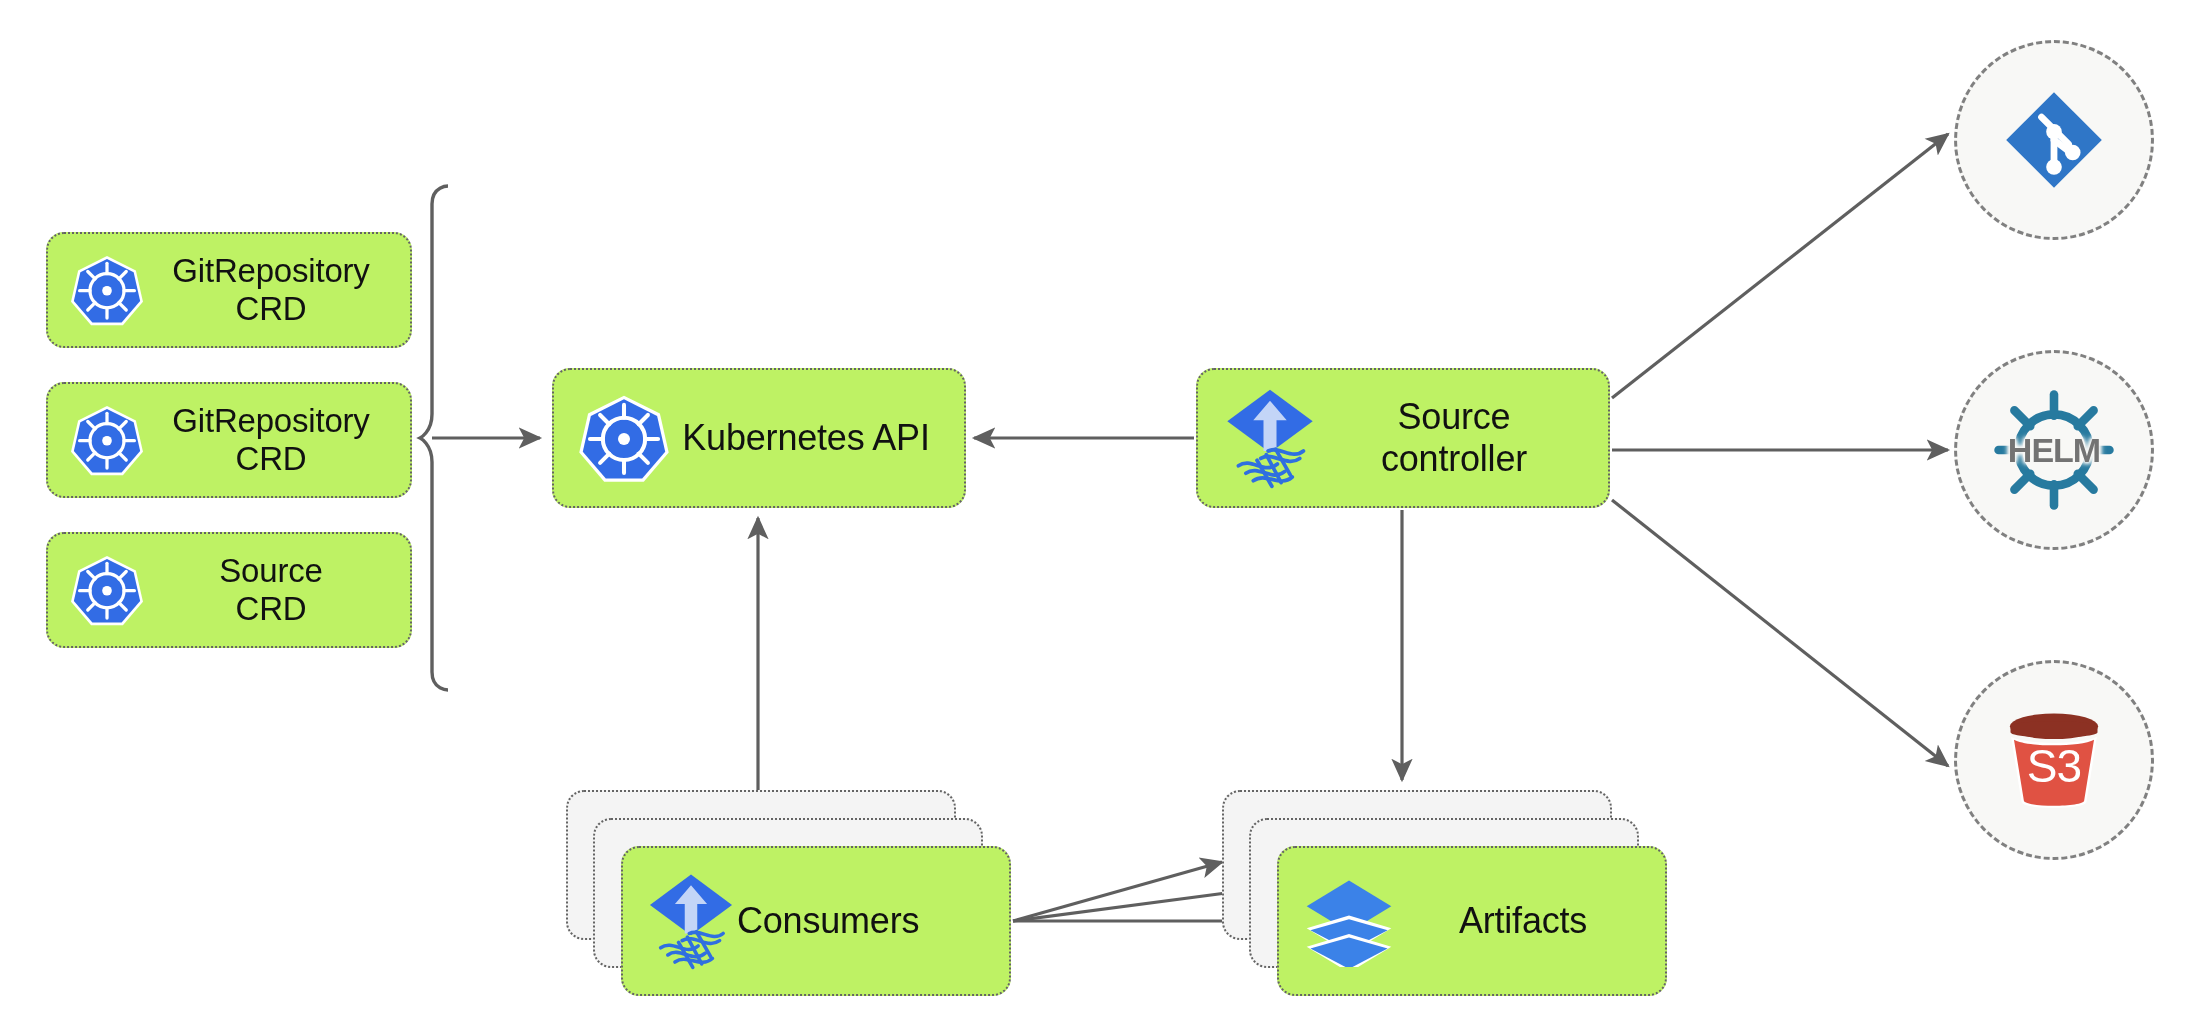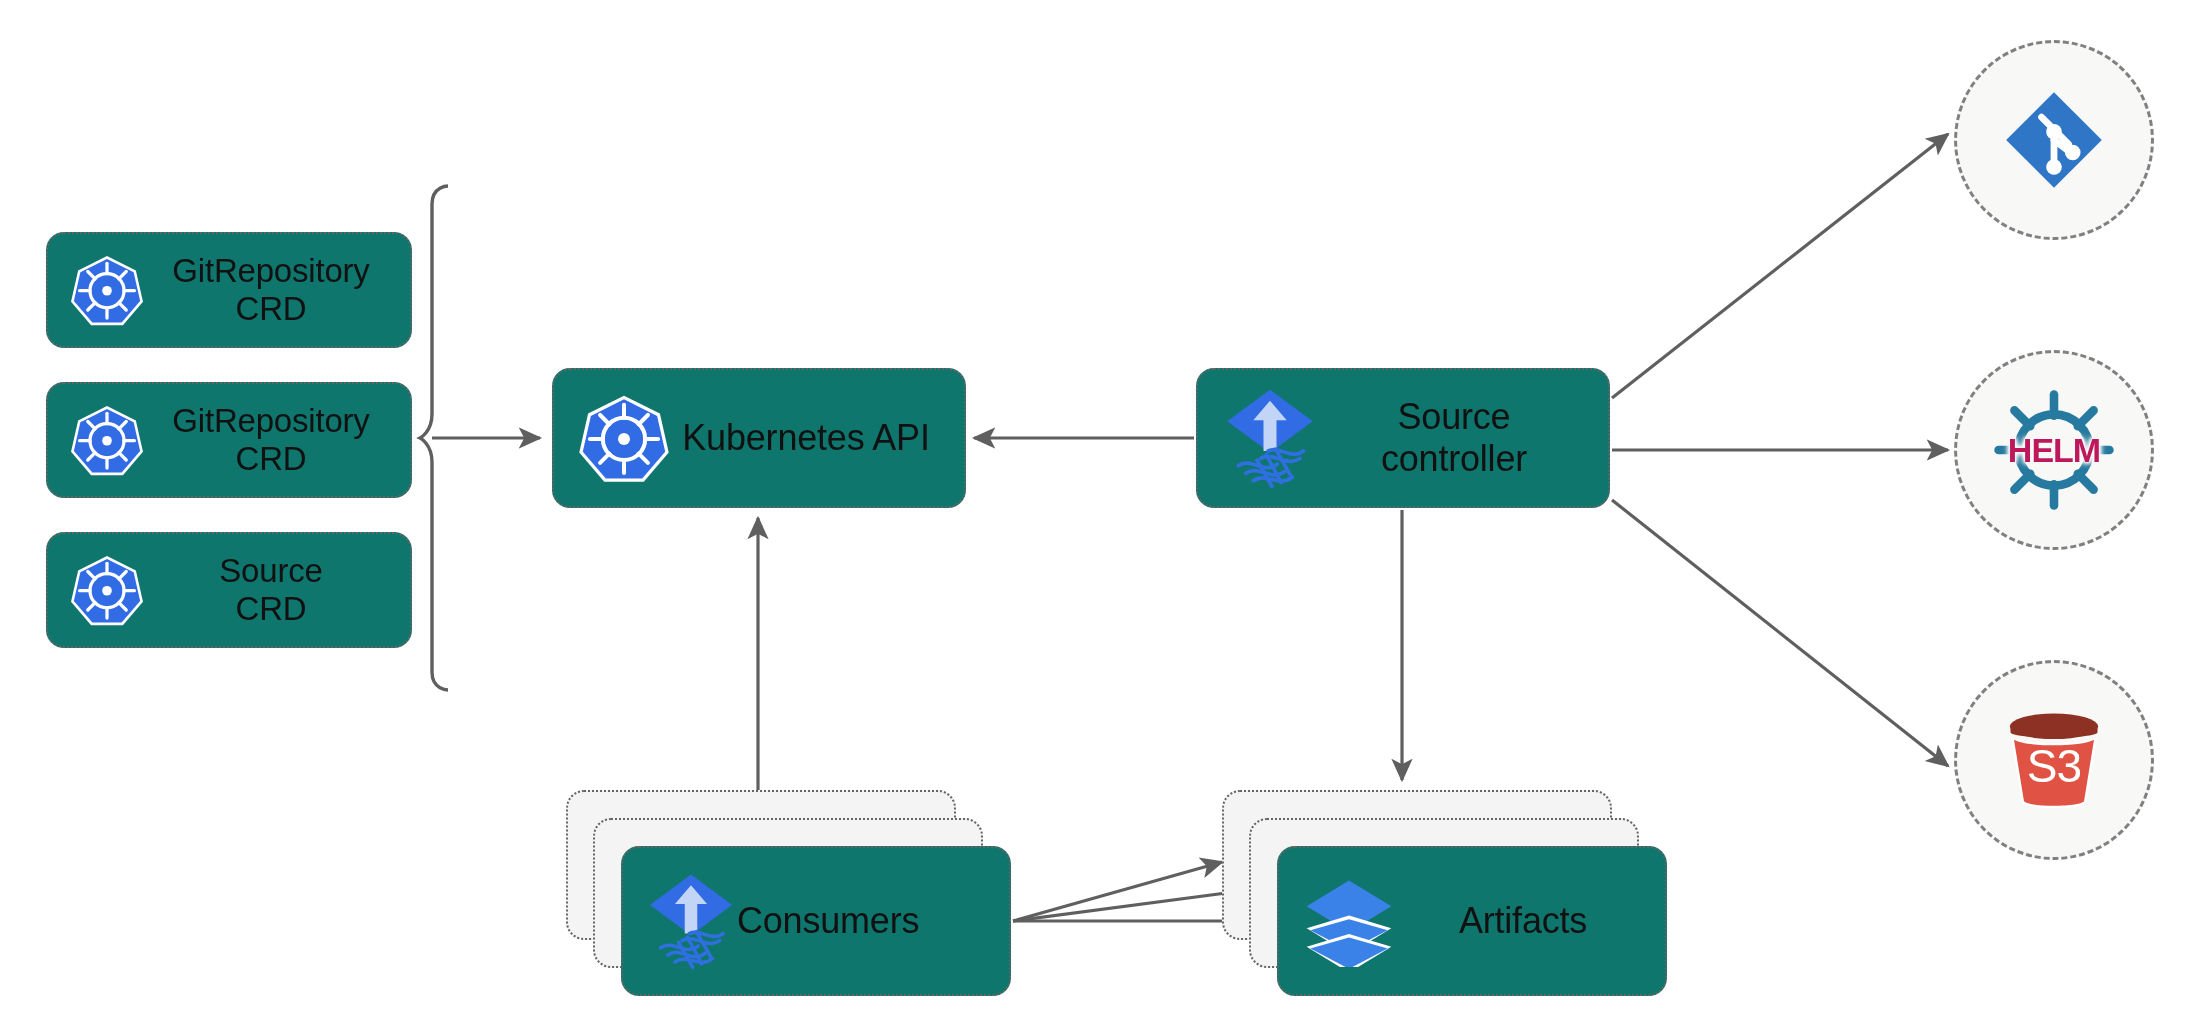--- a/index.html
+++ b/index.html
@@ -20,21 +20,21 @@
     position: absolute;
     left: 0; top: 0;
     width: 2196px; height: 1030px;
     pointer-events: none;
     z-index: 1;
   }
 
   
   .node {
     position: absolute;
-    background: #0f766e;
+    background: #bef264;
     border: 2.5px dotted #646464;
     border-radius: 18px;
     display: flex;
     align-items: center;
     z-index: 3;
   }
   .node.stack-back {
     z-index: 2;
     background: #f4f4f4;
   }
@@ -343,21 +343,21 @@
           <path d="M8 50 L24 50"></path>
           <path d="M76 50 L92 50"></path>
           <path d="M20 20 L32 32"></path>
           <path d="M68 68 L80 80"></path>
           <path d="M80 20 L68 32"></path>
           <path d="M32 68 L20 80"></path>
         </g>
       </svg>
       <span style="position:absolute;left:0;top:0;width:132px;height:132px;
                    display:flex;align-items:center;justify-content:center;
-                   font-size:34px;font-weight:bold;color:#be185d;
+                   font-size:34px;font-weight:bold;color:#737373;
                    letter-spacing:-1px;
                    text-shadow: 0 0 7px #f8f8f6, 0 0 7px #f8f8f6,
                                 0 0 5px #f8f8f6, 0 0 5px #f8f8f6,
                                 0 0 4px #f8f8f6, 0 0 3px #f8f8f6;">HELM</span>
     </span>
   </div>
 
   <div class="circle-node" id="node-bucket">
     <span style="position:relative;display:block;width:116px;height:116px;">
       <svg viewBox="0 0 100 100" width="116" height="116" style="position:absolute;left:0;top:0;">

